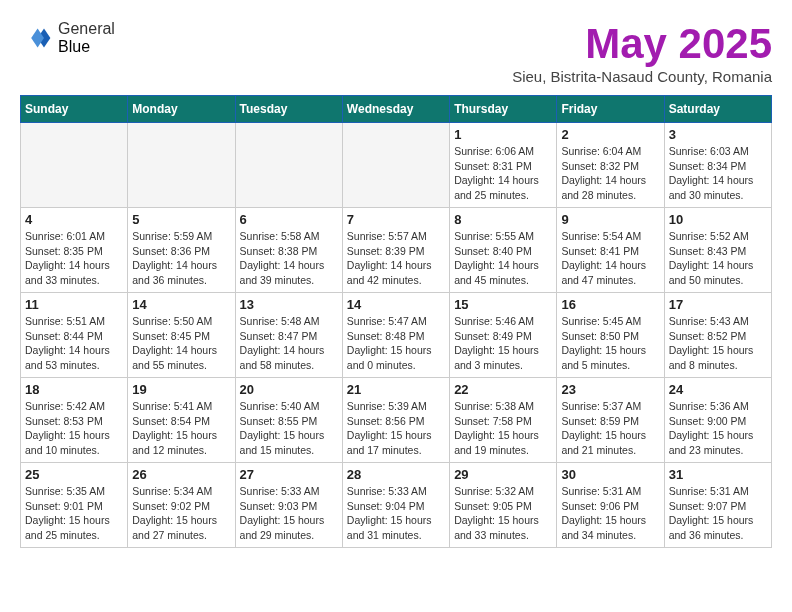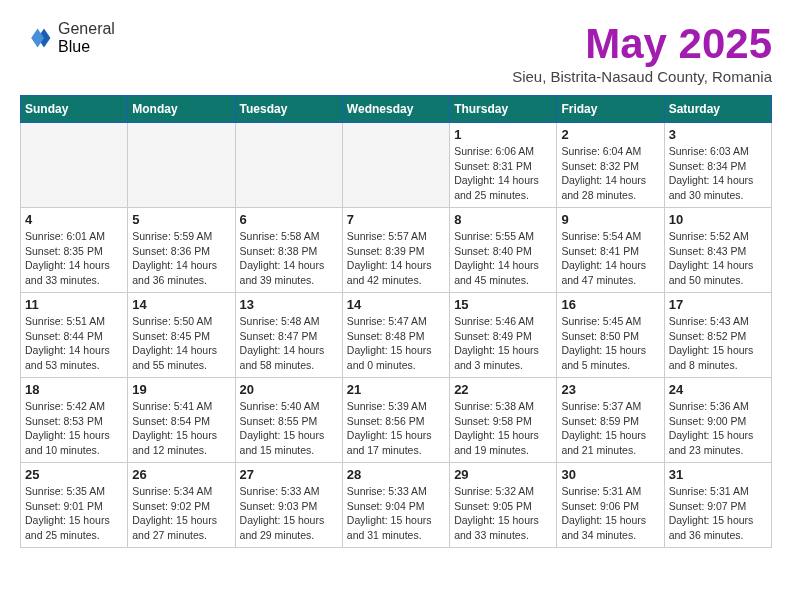--- a/index.html
+++ b/index.html
@@ -267,21 +267,21 @@
         <td>
           <div class="day-number">21</div>
           <div class="day-info" style="white-space: pre-line;">Sunrise: 5:39 AM
 Sunset: 8:56 PM
 Daylight: 15 hours
 and 17 minutes.</div>
         </td>
         <td>
           <div class="day-number">22</div>
           <div class="day-info" style="white-space: pre-line;">Sunrise: 5:38 AM
-Sunset: 9:58 PM
+Sunset: 7:58 PM
 Daylight: 15 hours
 and 19 minutes.</div>
         </td>
         <td>
           <div class="day-number">23</div>
           <div class="day-info" style="white-space: pre-line;">Sunrise: 5:37 AM
 Sunset: 8:59 PM
 Daylight: 15 hours
 and 21 minutes.</div>
         </td>

